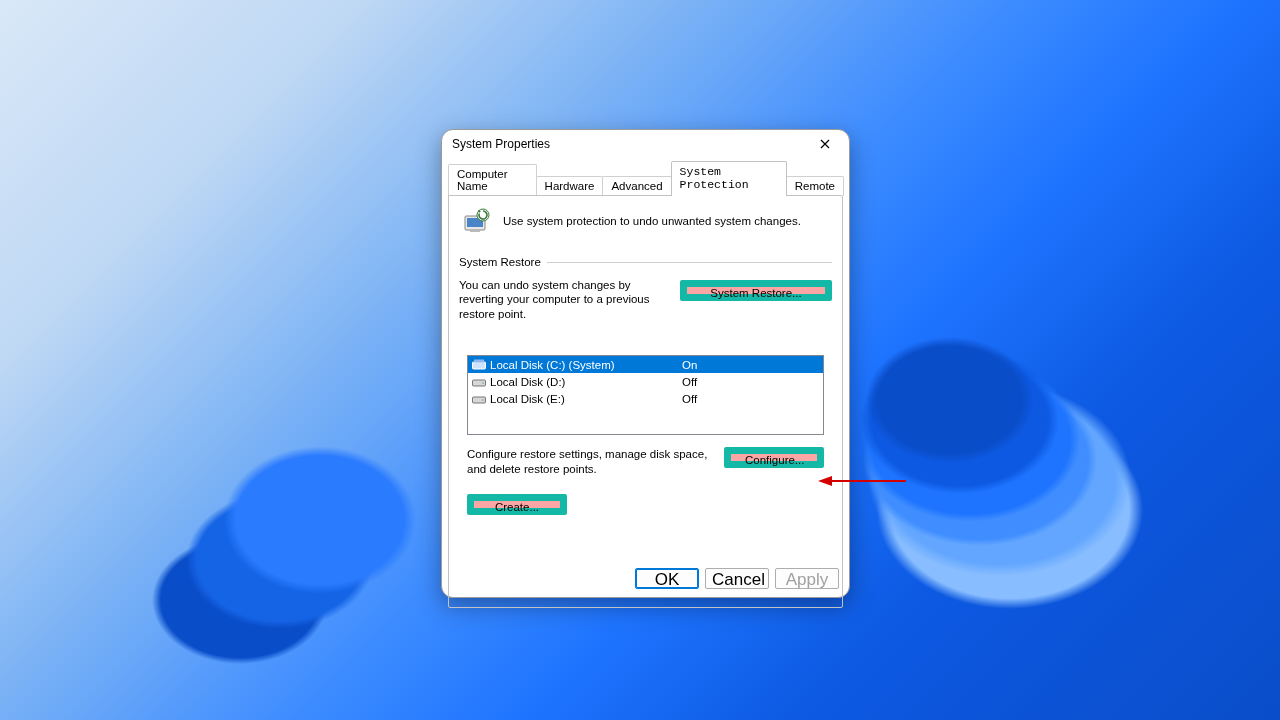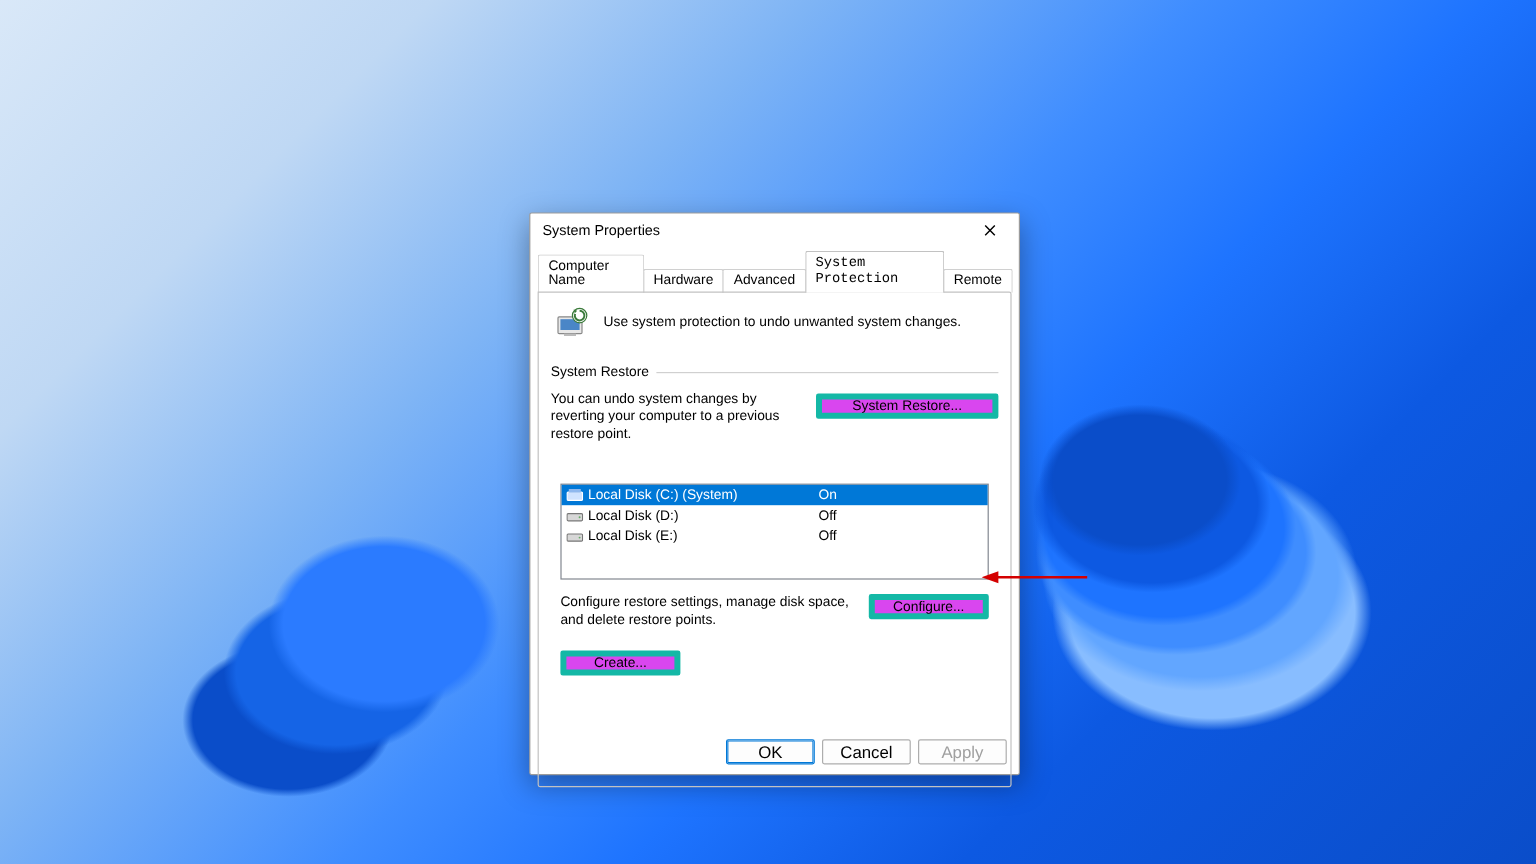--- a/index.html
+++ b/index.html
@@ -9,49 +9,49 @@
     radial-gradient(1100px 820px at 960px 420px,#0d59e2 0%,#0d59e2 8%,transparent 9%),
     radial-gradient(1000px 740px at 970px 440px,#1e74ff 0%,#1e74ff 10%,transparent 11%),
     radial-gradient(900px 660px at 980px 460px,#3f8dff 0%,#3f8dff 12%,transparent 13%),
     radial-gradient(820px 600px at 1000px 480px,#62a6ff 0%,#62a6ff 14%,transparent 16%),
     radial-gradient(700px 520px at 1010px 510px,#88bdff 0%,#88bdff 17%,transparent 19%),
     radial-gradient(600px 460px at 320px 520px,#2b7bff 0%,#2b7bff 14%,transparent 16%),
     radial-gradient(520px 380px at 280px 560px,#1564e6 0%,#1564e6 16%,transparent 18%),
     radial-gradient(440px 320px at 240px 600px,#0a4dc9 0%,#0a4dc9 18%,transparent 20%),
     linear-gradient(135deg,#d9e8f8 0%,#bfd8f4 18%,#7eb4f5 34%,#3f8dff 50%,#1e74ff 62%,#0d59e2 76%,#0a4dc9 100%);
   }
-  .window{position:absolute;left:441px;top:129px;width:407px;height:467px;background:#fff;border:1px solid #9b9b9b;border-radius:2px;box-shadow:0 8px 24px rgba(0,0,0,.35);margin-top:48px;}
+  .window{position:absolute;left:441px;top:129px;width:407px;height:467px;background:#fff;border:1px solid #9b9b9b;border-radius:12px;box-shadow:0 8px 24px rgba(0,0,0,.35);}
   .titlebar{display:flex;align-items:center;justify-content:space-between;height:28px;padding:0 6px 0 10px;}
   .title{font-size:12px;}
   .close{width:36px;height:22px;display:flex;align-items:center;justify-content:center;border-radius:2px;}
   .close svg{width:10px;height:10px;}
   .tabstrip{display:flex;align-items:flex-end;gap:0;padding:0 6px;margin-top:2px;}
   .tab{padding:3px 8px 4px;border:1px solid #d0d0d0;border-bottom:none;background:#fff;position:relative;top:1px;font-size:11.5px;cursor:default;border-radius:2px 2px 0 0;margin-right:-1px;}
   .tab.active{background:#fff;border-color:#c2c2c2;z-index:2;padding-bottom:5px;font-family:Liberation Mono, monospace;}
   .tabpage{border:1px solid #c2c2c2;margin:0 6px;height:395px;position:relative;padding:8px 8px 8px 8px;border-radius:0 2px 2px 2px;}
   .intro{display:flex;gap:10px;align-items:center;margin:2px 0 14px 4px;}
   .intro .icon{width:32px;height:32px;flex:0 0 32px;}
   .intro .text{font-size:11.5px;margin-top:-2px;}
   .group-label{font-size:11.5px;color:#000;}
   .group-sep{display:flex;align-items:center;gap:6px;margin:2px 0 6px 0;}
   .group-sep hr{flex:1;border:none;border-top:1px solid #d0d0d0;margin:0;}
   .row{display:flex;align-items:flex-start;gap:10px;margin:0 0 0 0;}
   .row .desc{flex:1;font-size:11.5px;line-height:1.25;}
-  .btn{min-width:100px;height:21px;border:5px solid #14b8a6;background:#d946ef;border-radius:2px;font-size:11.5px;font-family:inherit;padding:0 14px;cursor:default;}
+  .btn{min-width:100px;height:21px;border:7px solid #14b8a6;background:#fca5a5;border-radius:2px;font-size:11.5px;font-family:inherit;padding:0 14px;cursor:default;}
   .drive-list{border:1px solid #828790;height:78px;margin-top:6px;background:#fff;}
   .drive-head{display:flex;height:18px;border-bottom:1px solid #e6e6e6;font-size:11.5px;}
   .drive-head .c1{flex:0 0 200px;border-right:1px solid #e6e6e6;padding:1px 6px;}
   .drive-head .c2{flex:1;padding:1px 6px;}
   .drive-row{display:flex;height:17px;align-items:center;font-size:11.5px;}
   .drive-row.sel{background:#0078d7;color:#fff;}
   .drive-row .c1{flex:0 0 200px;padding:0 4px;display:flex;align-items:center;gap:4px;}
   .drive-row .c2{flex:1;padding:0 6px;}
   .drive-icon{width:14px;height:12px;display:inline-block;}
   .btnrow{position:absolute;left:0;right:0;bottom:0;display:flex;justify-content:flex-end;gap:6px;padding:8px 10px;}
-  .dlg-btn{width:74px;height:21px;border:1px solid #adadad;background:#fdfdfd;border-radius:2px;font-size:14px;font-family:inherit;cursor:default;}
+  .dlg-btn{width:64px;height:21px;border:1px solid #adadad;background:#fdfdfd;border-radius:2px;font-size:17px;font-family:inherit;cursor:default;}
   .dlg-btn.primary{border-color:#0078d7;box-shadow:inset 0 0 0 1px #0078d7;}
   .dlg-btn.disabled{color:#a0a0a0;}
   .arrow{position:absolute;left:818px;top:474px;pointer-events:none;}
 </style>
 </head>
 <body>
 
 <div class="desktop">
 
   <div class="window">

